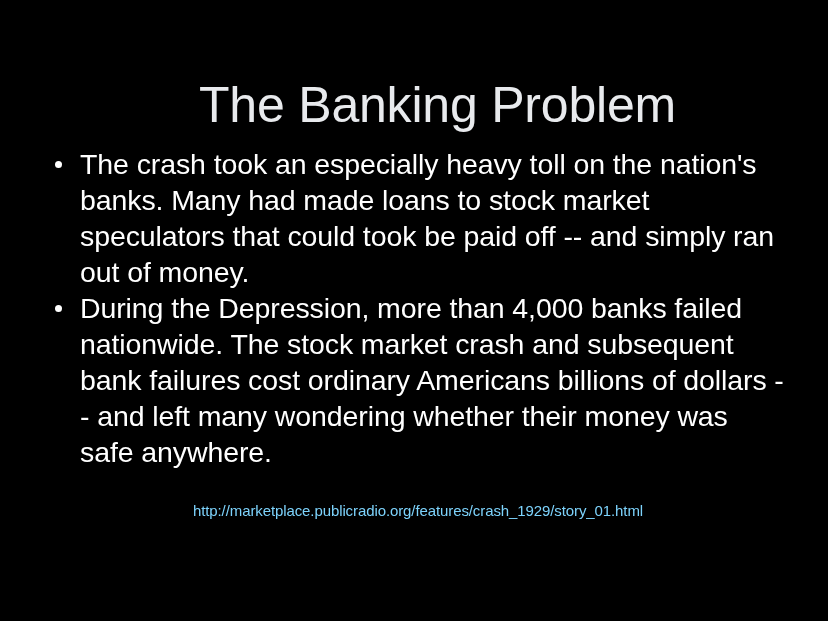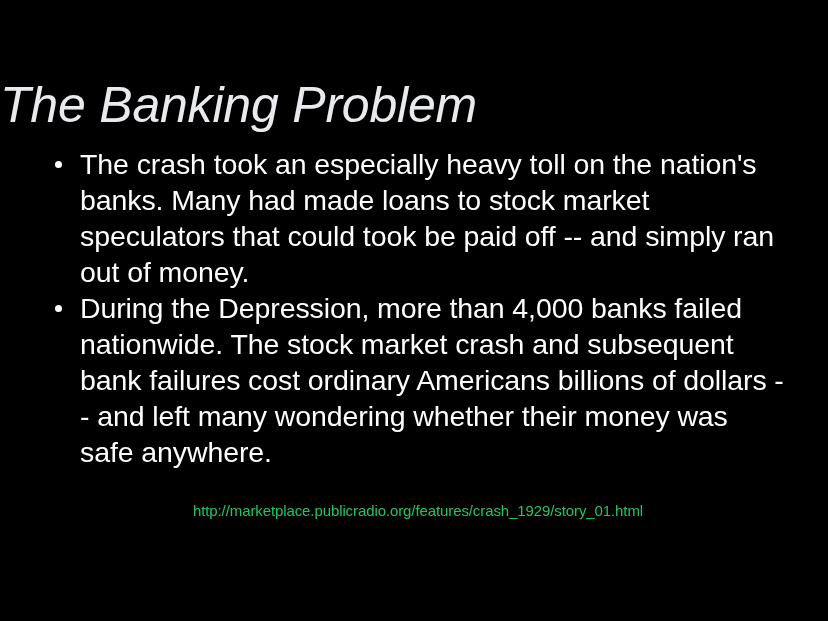--- a/index.html
+++ b/index.html
@@ -21,28 +21,27 @@
     height: 621px;
     background: #000000;
   }
 
   
   .slide-title {
     position: absolute;
     left: 0;
     top: 44px;
     width: 676px;
-    text-align: left;
+    text-align: right;
     color: #e8eaed;
     font-size: 50px;
     font-weight: 400;
     line-height: 1.08;
     letter-spacing: -0.2px;
     white-space: nowrap;
-    font-style: italic;
   }
 
   
   .body-block {
     position: absolute;
     left: 46px;
     top: 146px;
     width: 740px;
   }
 
@@ -78,21 +77,21 @@
 
   
   .source-url {
     position: absolute;
     left: 0;
     top: 502px;
     width: 828px;
     text-align: center;
     padding-left: 8px;
     box-sizing: border-box;
-    color: #22c55e;
+    color: #7dd3fc;
     font-size: 15px;
     font-weight: 400;
     line-height: 18px;
     letter-spacing: -0.1px;
     white-space: nowrap;
   }
 </style>
 </head>
 <body>
 

